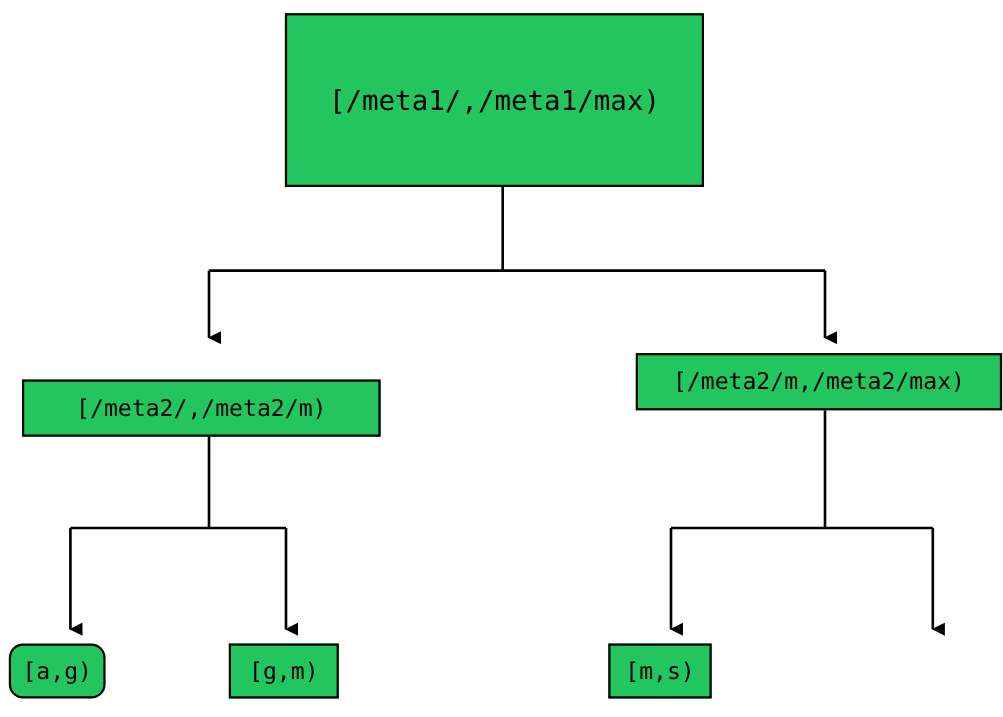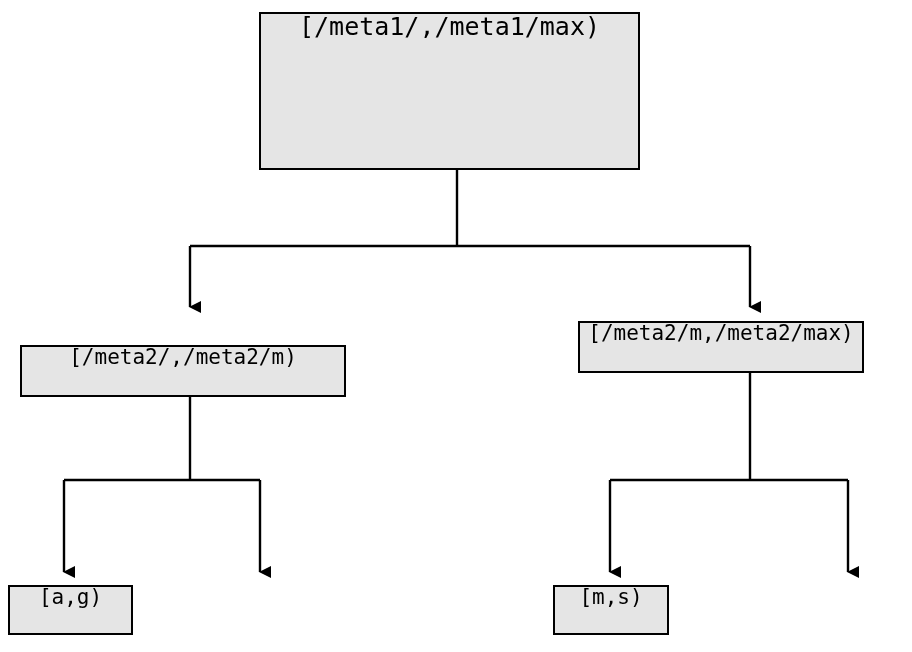--- a/index.html
+++ b/index.html
@@ -22,24 +22,24 @@
     position: absolute;
     left: 0;
     top: 0;
     width: 912px;
     height: 652px;
     pointer-events: none;
   }
   .node-box {
     position: absolute;
     box-sizing: border-box;
-    background: #e5e5e5;
+    background: #22c55e;
     border: 2px solid #000000;
     display: flex;
-    align-items: flex-start;
+    align-items: center;
     justify-content: center;
     color: #000000;
     letter-spacing: 0px;
     white-space: nowrap;
     z-index: 2;
   }
   .node-label {
     display: block;
     line-height: 1;
   }
@@ -56,33 +56,33 @@
     left: 20px;
     top: 321px;
     width: 326px;
     height: 52px;
     font-size: 21px;
     margin-top: 24px;
   }
   #node-mid-right {
     left: 578px;
     top: 321px;
-    width: 286px;
+    width: 333px;
     height: 52px;
     font-size: 21px;
   }
   
   .leaf-box {
     top: 585px;
     height: 50px;
     font-size: 21px;
   }
-  #node-leaf-0 { left: 8px;   width: 125px; }
+  #node-leaf-0 { left: 8px;   width: 88px; border-radius: 13px; }
   #node-leaf-1 { left: 208px; width: 100px; }
-  #node-leaf-2 { left: 553px; width: 116px; }
+  #node-leaf-2 { left: 553px; width: 94px; }
   #node-leaf-3 { left: 781px; width: 124px; }
 </style>
 </head>
 <body>
 
 <div id="diagram-root">
 
   <svg id="connector-layer" viewBox="0 0 912 652" width="912" height="652" xmlns="http://www.w3.org/2000/svg">
     <defs>
       <marker id="arrow-down" markerWidth="12" markerHeight="12" refX="6" refY="11" orient="auto" markerUnits="userSpaceOnUse">
@@ -121,19 +121,22 @@
   </div>
 
   <div class="node-box" id="node-mid-right">
     <span class="node-label">[/meta2/m,/meta2/max)</span>
   </div>
 
   <div class="node-box leaf-box" id="node-leaf-0">
     <span class="node-label">[a,g)</span>
   </div>
 
+  <div class="node-box leaf-box" id="node-leaf-1">
+    <span class="node-label">[g,m)</span>
+  </div>
 
   <div class="node-box leaf-box" id="node-leaf-2">
     <span class="node-label">[m,s)</span>
   </div>
 
 
 </div>
 
 </body></html>

